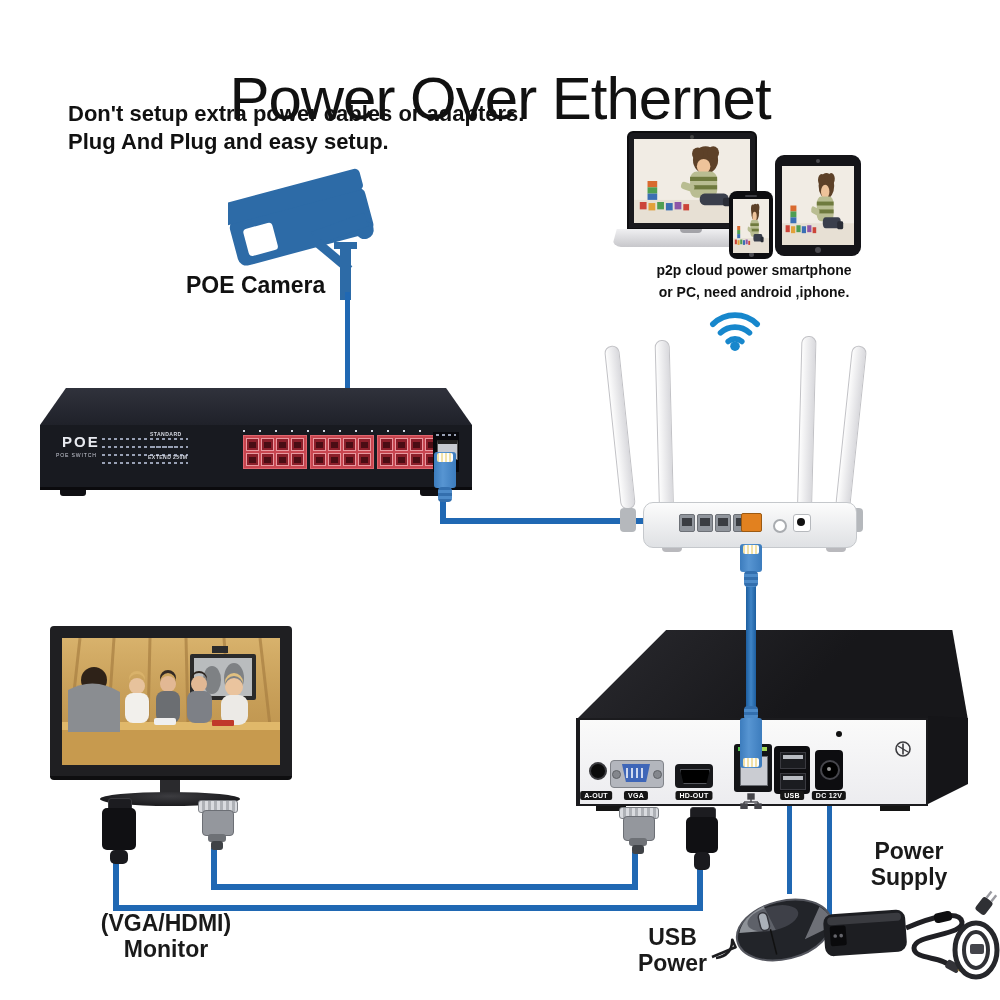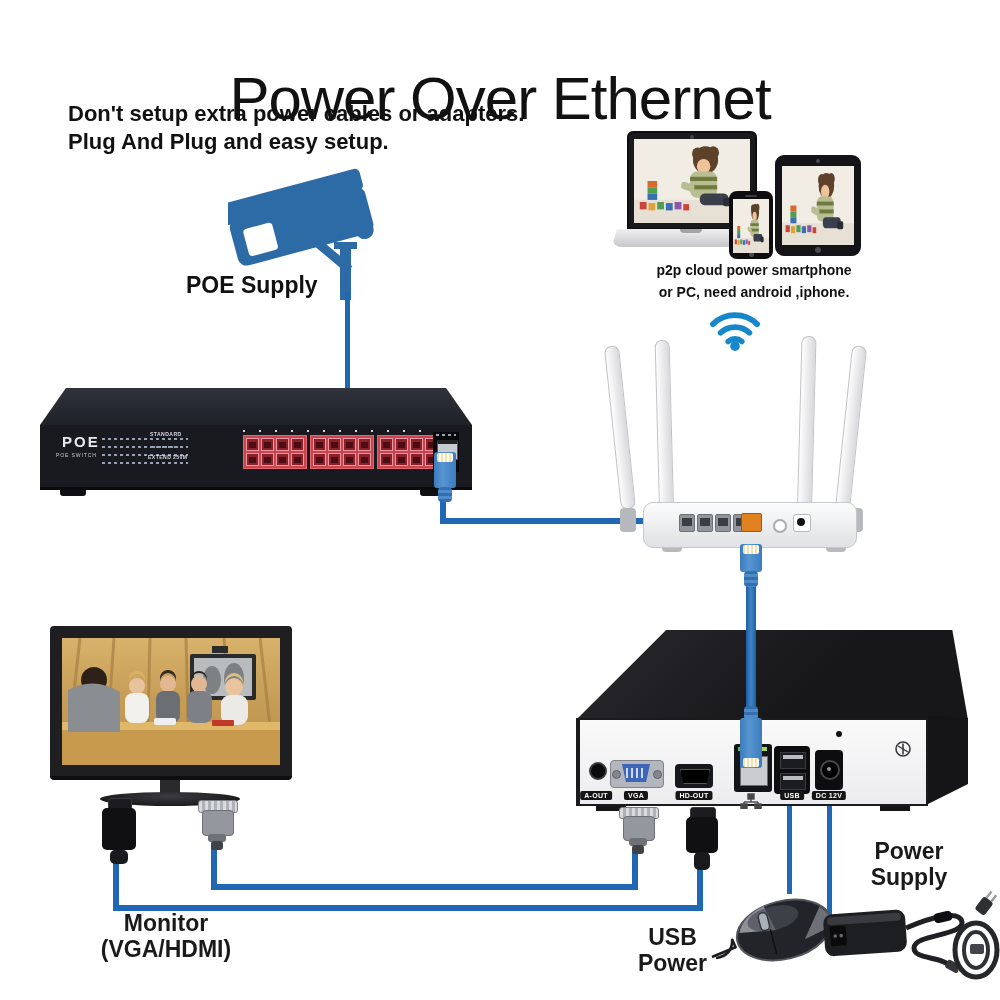--- a/index.html
+++ b/index.html
@@ -188,21 +188,21 @@
       <rect x="-60" y="-6" width="30" height="28" rx="4" fill="#ffffff"></rect>
       <circle cx="58" cy="26" r="9"></circle>
     </g>
     <g fill="#2d6ba7">
       <rect x="84" y="64" width="56" height="14" transform="rotate(-20 112 71)"></rect>
       <rect x="86" y="76" width="50" height="9" transform="rotate(40 86 76)"></rect>
       <rect x="112" y="86" width="11" height="56"></rect>
       <rect x="106" y="84" width="23" height="7"></rect>
     </g>
   </svg>
-  <div class="abs cam-label">POE Supply</div>
+  <div class="abs cam-label">POE Camera</div>
   <div class="abs line" style="left:345px;top:292px;width:5px;height:142px"></div>
 
   <div class="abs" style="left:627px;top:131px;width:130px;height:99px;background:#1a1a1e;border:2px solid #0e0e10;border-radius:6px 6px 0 0;box-sizing:border-box;z-index:1">
     <div class="abs" style="left:61px;top:2px;width:4px;height:4px;border-radius:50%;background:#444"></div>
   </div>
   <svg class="abs" style="left:634px;top:139px;z-index:1" width="116" height="84" viewBox="0 0 120 80" preserveAspectRatio="none">
       <use href="#kidscene"></use>
     </svg>
   <div class="abs" style="left:612px;top:229px;width:158px;height:18px;background:linear-gradient(#f0f0f2,#c7c7cb);clip-path:polygon(3% 0,97% 0,100% 100%,0 100%);border-radius:0 0 9px 9px;z-index:1"></div>
   <div class="abs" style="left:680px;top:229px;width:22px;height:4px;background:#a3a3a8;border-radius:0 0 4px 4px;z-index:1"></div>
@@ -433,22 +433,22 @@
     <ellipse cx="158" cy="62" rx="12" ry="18" fill="none" stroke="#303136" stroke-width="4"></ellipse>
     <rect x="152" y="56" width="14" height="10" rx="2" fill="#44454b"></rect>
     <g transform="rotate(38 166 18)">
       <rect x="160" y="10" width="12" height="16" rx="3" fill="#2f3034"></rect>
       <line x1="163" y1="10" x2="163" y2="2" stroke="#9a9aa0" stroke-width="2.4"></line>
       <line x1="169" y1="10" x2="169" y2="2" stroke="#9a9aa0" stroke-width="2.4"></line>
     </g>
   </svg>
 
   <div class="abs big-label" style="left:63px;top:910px;width:206px">
+    <div>(VGA/HDMI)</div>
     <div>Monitor</div>
-    <div>(VGA/HDMI)</div>
   </div>
   <div class="abs big-label" style="left:615px;top:924px;width:115px">
     <div>USB</div>
     <div>Power</div>
   </div>
   <div class="abs big-label" style="left:853px;top:838px;width:112px">
     <div>Power</div>
     <div>Supply</div>
   </div>
 

